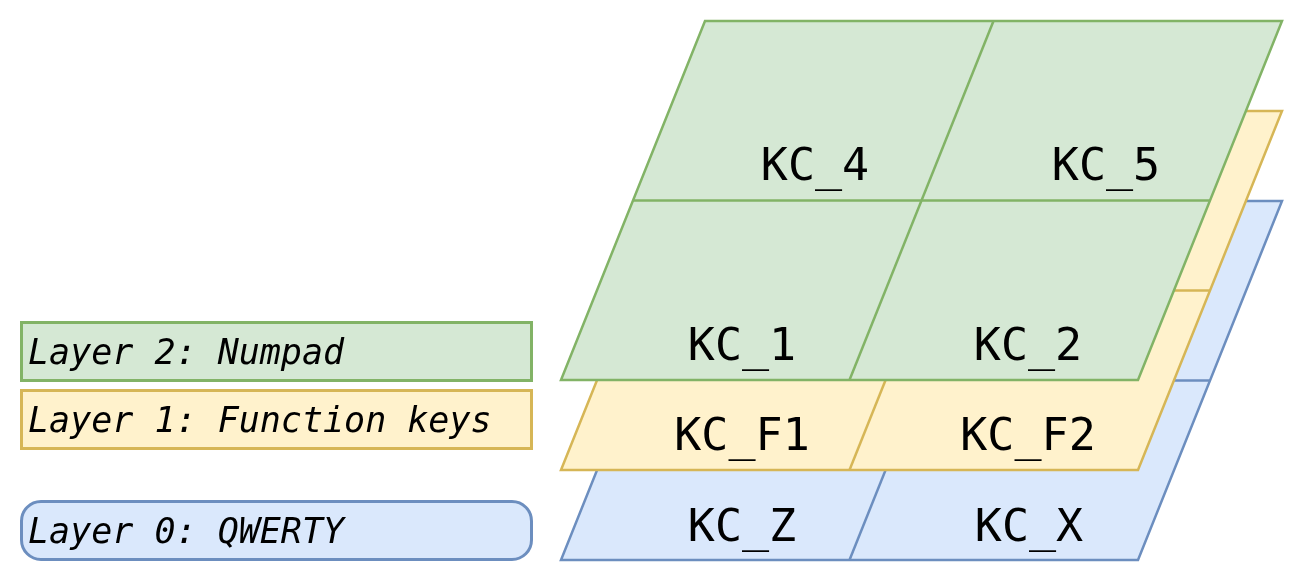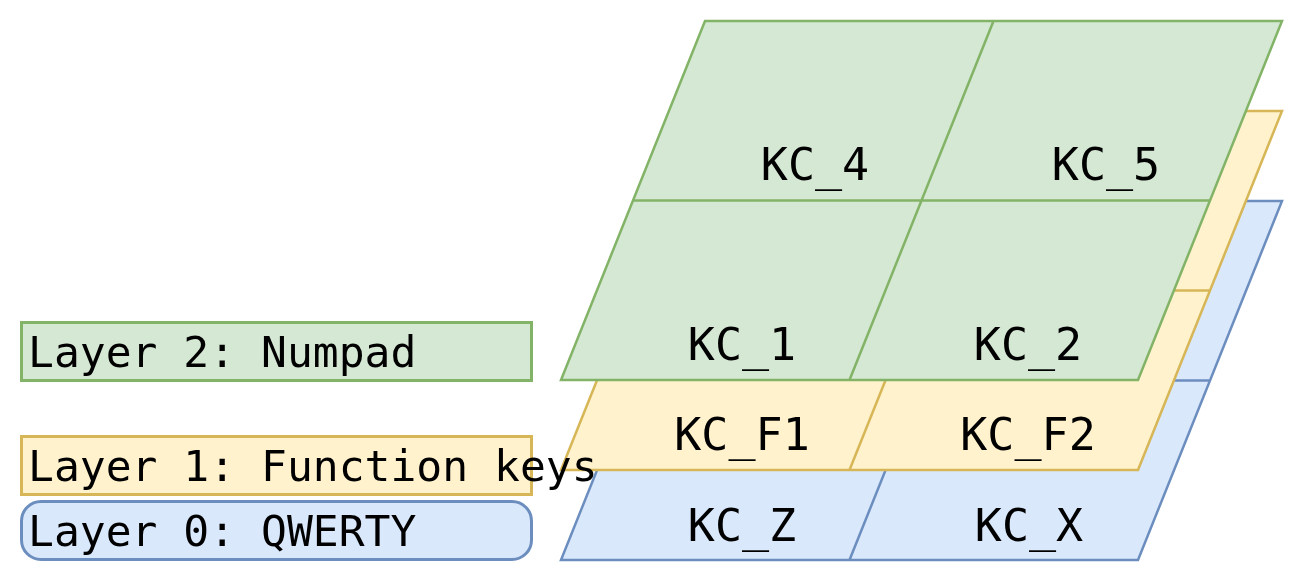--- a/index.html
+++ b/index.html
@@ -27,27 +27,28 @@
     left: 20px;
     width: 513px;
     height: 61px;
     box-sizing: border-box;
     border: 3px solid #000;
     display: flex;
     align-items: center;
     padding-left: 5px;
   }
   .legend-label {
-    font-size: 43px;
+    font-size: 35px;
     color: #000000;
     white-space: pre;
     letter-spacing: 0px;
+    font-style: italic;
   }
   #legend-box-2 { top: 321px; }
-  #legend-box-1 { top: 435px; }
+  #legend-box-1 { top: 389px; }
   #legend-box-0 { top: 500px; }
   .key-label {
     font-size: 45px;
     fill: #000000;
     font-family: "DejaVu Sans Mono", "Liberation Mono", monospace;
   }
 </style>
 </head>
 <body>
 

